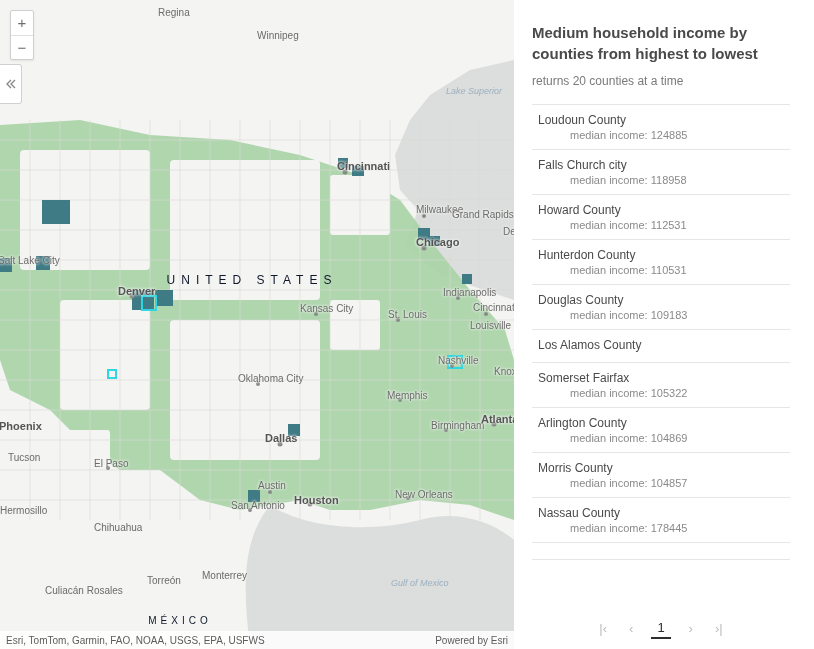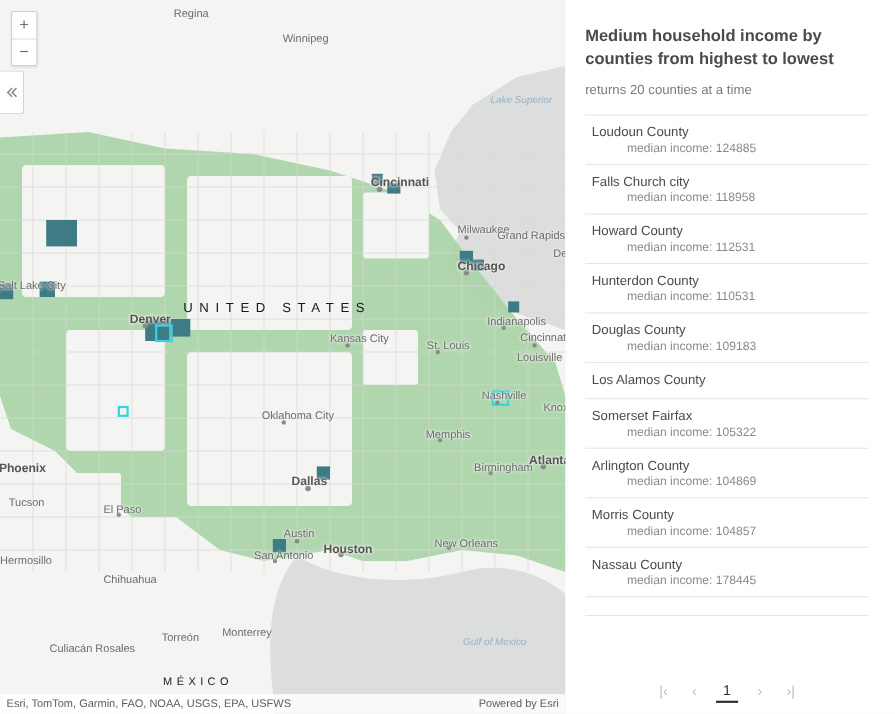--- a/index.html
+++ b/index.html
@@ -100,21 +100,21 @@
         <circle cx="250" cy="510" r="2"></circle>
         <circle cx="310" cy="504" r="2.5"></circle>
         <circle cx="408" cy="498" r="2"></circle>
         <circle cx="108" cy="468" r="2"></circle>
       </g>
     </svg>
 
     <div class="country-label" style="left:252px; top:280px;">UNITED STATES</div>
     <div class="country-label" style="left:180px; top:620px; letter-spacing:4px; font-size:10px;">MÉXICO</div>
     <div class="water-label" style="left:446px; top:86px;">Lake Superior</div>
-    <div class="water-label" style="left:421px; top:578px; text-align:center;">Gulf of Mexico</div>
+    <div class="water-label" style="left:391px; top:578px; text-align:center;">Gulf of Mexico</div>
 
     <div id="city-labels">
         <div class="city" style="left: 158px; top: 7px;">Regina</div>
         <div class="city" style="left: 257px; top: 30px;">Winnipeg</div>
         <div class="city big" style="left: 337px; top: 160px;">Cincinnati</div>
         <div class="city" style="left: 416px; top: 204px;">Milwaukee</div>
         <div class="city" style="left: 452px; top: 209px;">Grand Rapids</div>
         <div class="city big" style="left: 416px; top: 236px;">Chicago</div>
         <div class="city" style="left: 503px; top: 226px;">De</div>
         <div class="city" style="left: -2px; top: 255px;">Salt Lake City</div>

